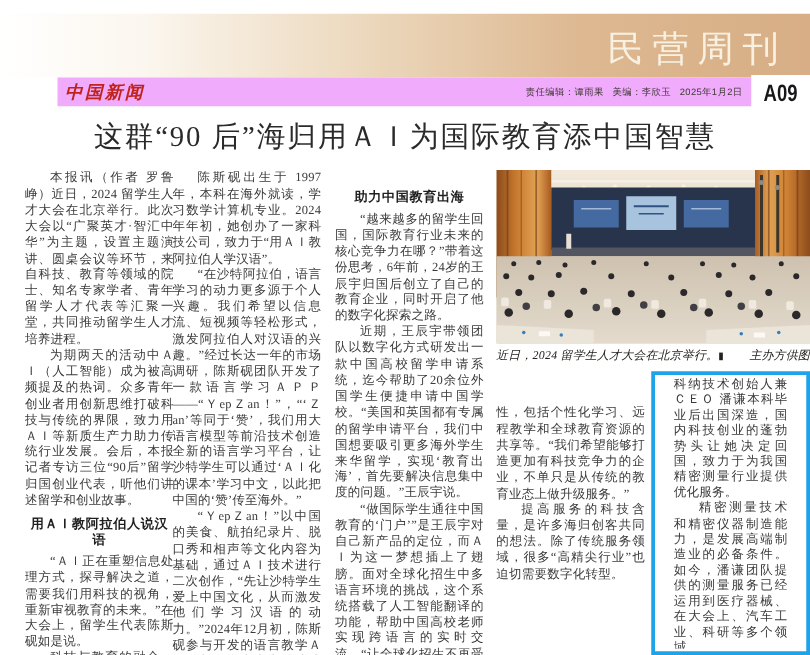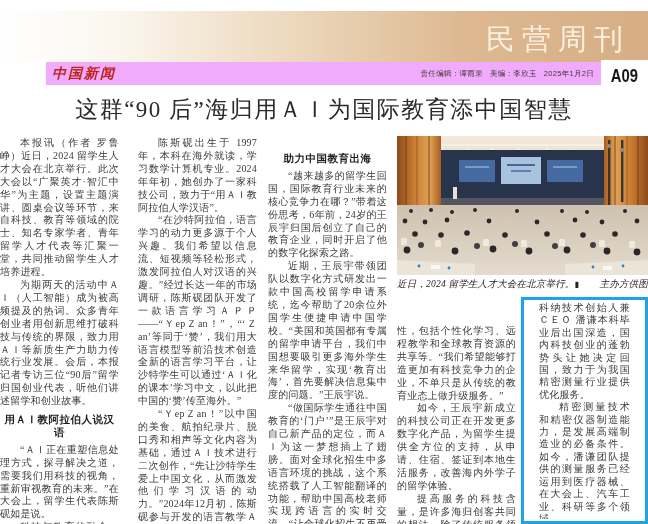--- a/index.html
+++ b/index.html
@@ -19,21 +19,21 @@
   #pageno{position:absolute;left:601px;top:60px;width:47px;height:27px;background:#ffffff;
         display:flex;align-items:flex-end;justify-content:center;}
   #pageno span{font-family:"Liberation Sans",sans-serif;font-weight:800;font-size:19px;
         color:#17171a;transform:scaleX(0.78);letter-spacing:0px;}
   
   #headline{position:absolute;left:0;top:94px;width:648px;text-align:center;
         font-size:23px;color:#2a2a2a;letter-spacing:1.5px;white-space:nowrap;}
   
   .col{position:absolute;top:137px;width:119px;height:387px;overflow:hidden;
        font-size:10px;line-height:12.9px;text-align:justify;color:#3a3a3a;letter-spacing:0.2px;}
-  #col1{left:0;} #col2{left:138px;} #col3{left:268px;}
+  #col1{left:20px;} #col2{left:138px;} #col3{left:268px;}
   #col4{left:397px;top:301px;height:223px;margin-top:24px;}
   .para{margin:0;text-indent:2em;}
   .noindent{margin:0;text-indent:0;}
   .subhead{margin:6px 0 4px;text-indent:0;text-align:center;font-weight:bold;
        font-size:10.5px;color:#1f1f1f;letter-spacing:0.5px;}
   
   #photo{position:absolute;left:397px;top:136px;width:251px;height:139px;overflow:hidden;}
   #caption-row{position:absolute;left:397px;top:278px;width:251px;display:flex;
        justify-content:space-between;align-items:flex-end;font-style:italic;
        font-size:9.5px;color:#25231f;letter-spacing:0.2px;}
@@ -206,21 +206,20 @@
   </div>
 
   <div id="caption-row">
     <span><span>近日，2024 留学生人才大会在北京举行。</span><span class="mark">▮</span>
     </span>
     <span>主办方供图</span>
   </div>
 
   <div class="col" id="col4">
     <p class="noindent">性，包括个性化学习、远程教学和全球教育资源的共享等。“我们希望能够打造更加有科技竞争力的企业，不单只是从传统的教育业态上做升级服务。”</p>
-    <p class="para">如今，王辰宇新成立的科技公司正在开发更多数字化产品，为留学生提供全方位的支持，从申请、住宿、签证到本地生活服务，改善海内外学子的留学体验。</p>
     <p class="para">提高服务的科技含量，是许多海归创客共同的想法。除了传统服务领域，很多“高精尖行业”也迫切需要数字化转型。</p>
 
   </div>
 
   <div id="bluebox">
     <div id="col5">
       <p class="noindent">科纳技术创始人兼ＣＥＯ 潘谦本科毕业后出国深造，国内科技创业的蓬勃势头让她决定回国，致力于为我国精密测量行业提供优化服务。</p>
       <p class="para">精密测量技术和精密仪器制造能力，是发展高端制造业的必备条件。如今，潘谦团队提供的测量服务已经运用到医疗器械、在大会上、汽车工业、科研等多个领域。</p>
       <p class="para">“我国精密仪器制造业正在经历从代理国外品牌到自主研发生产的转型。”潘谦表示，未来将继续致力于为企业提供更专业、高效的数字化测量解决方案，共同迎接时代的挑战与机遇。</p>
     </div>

